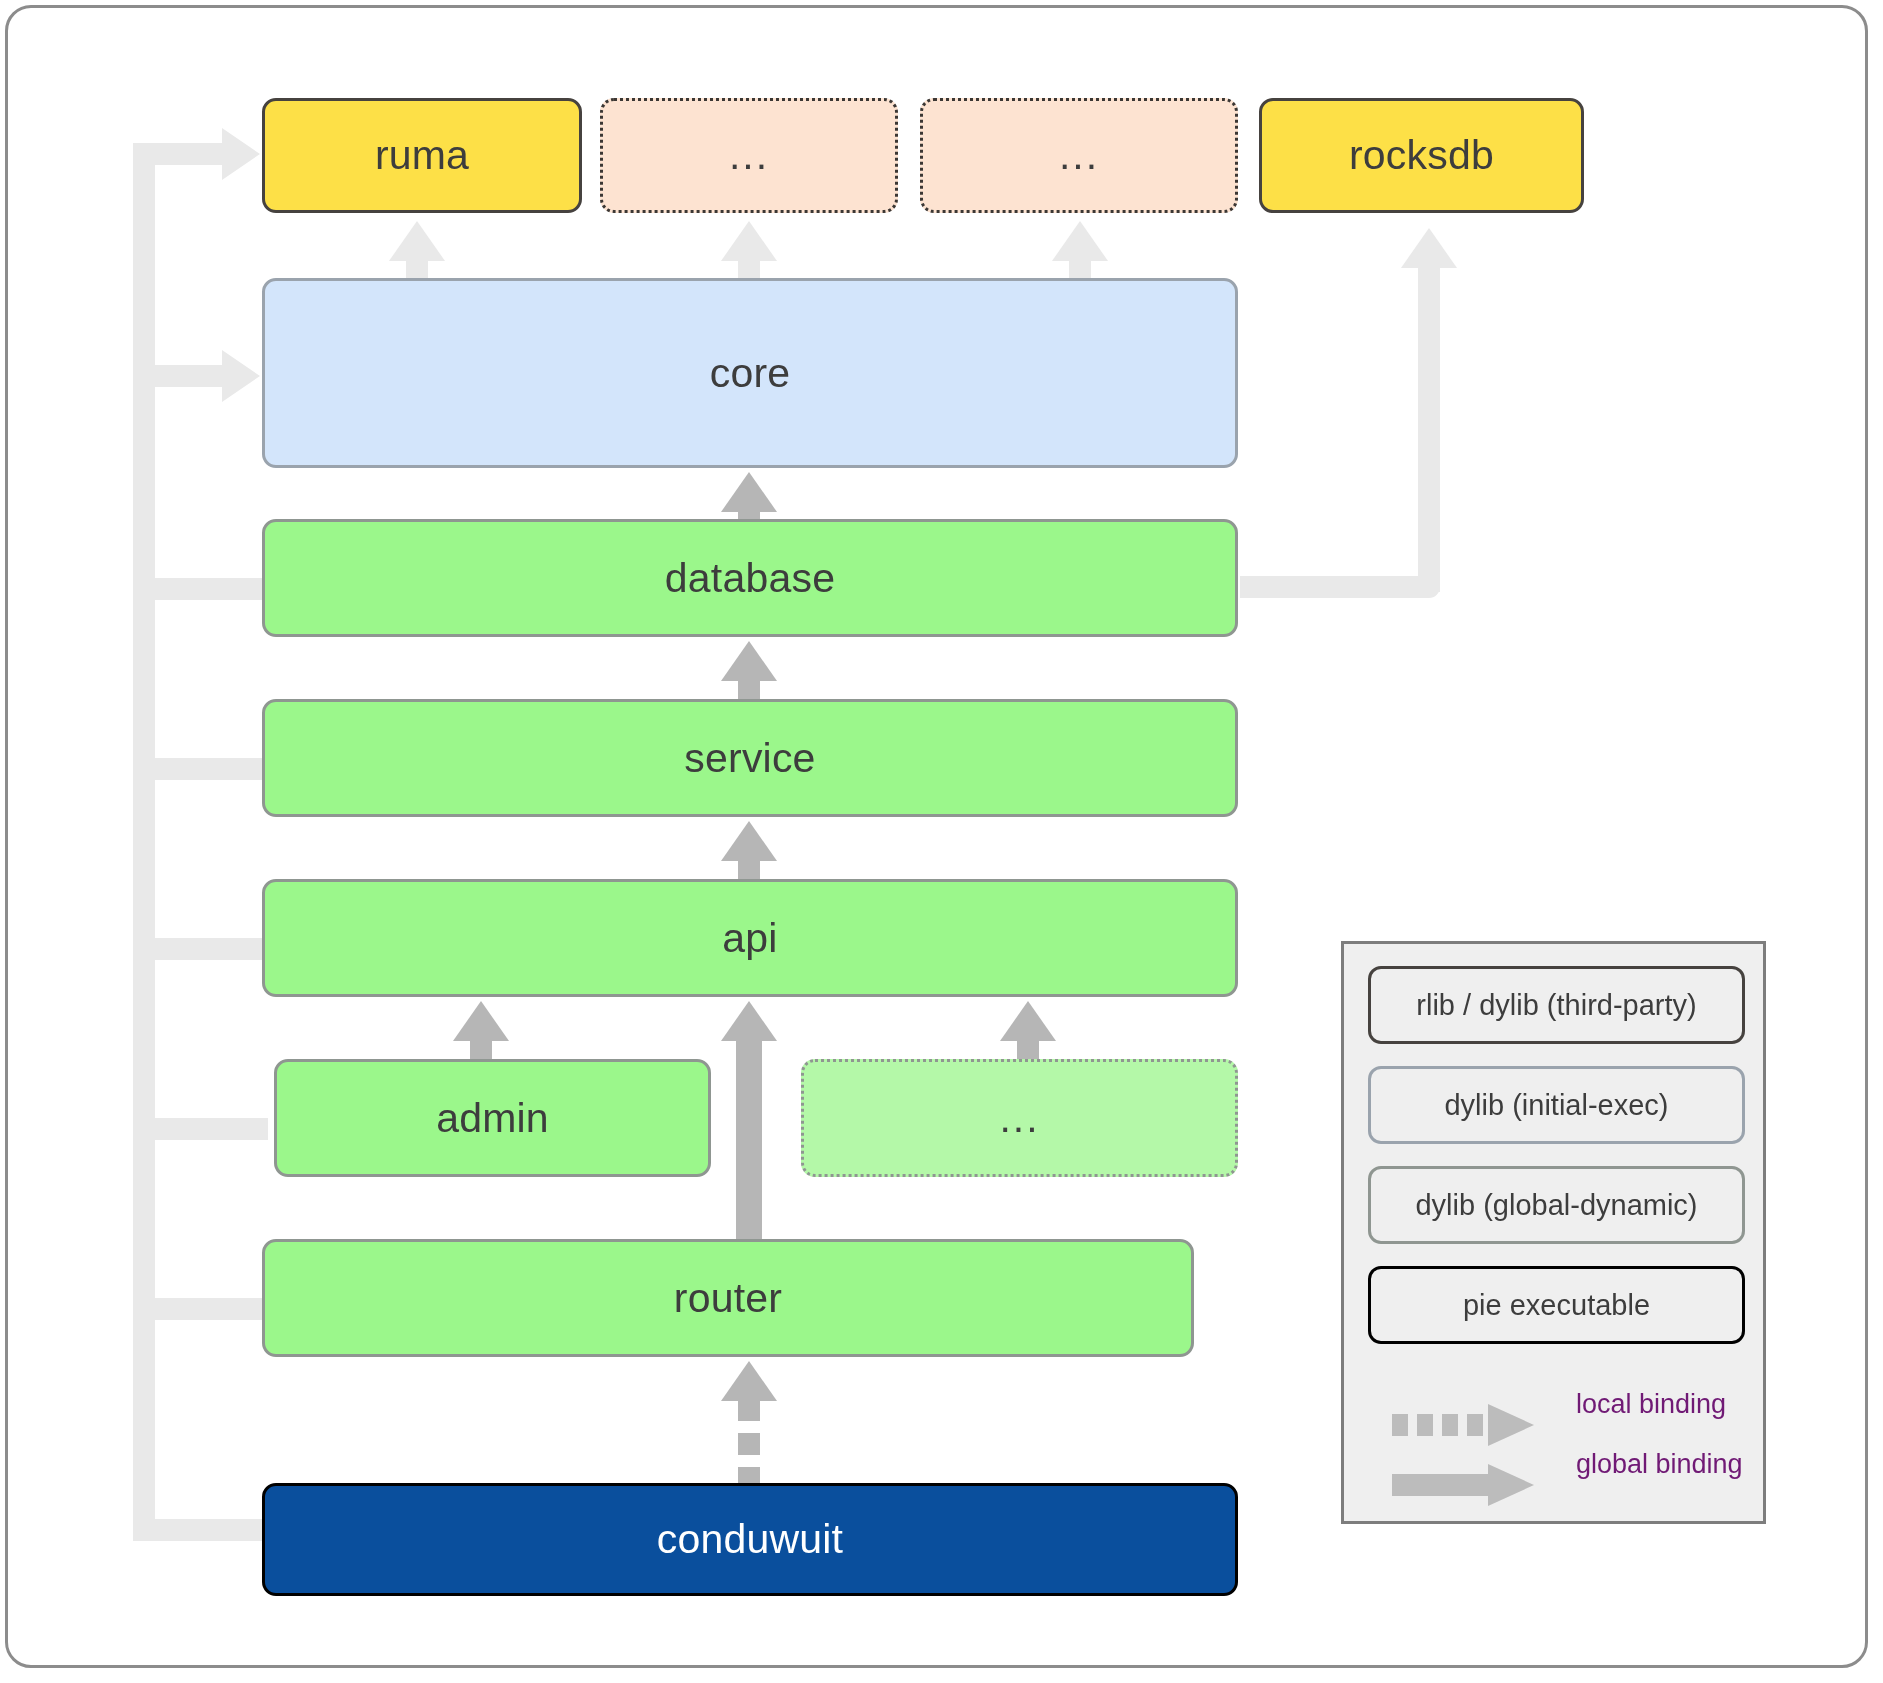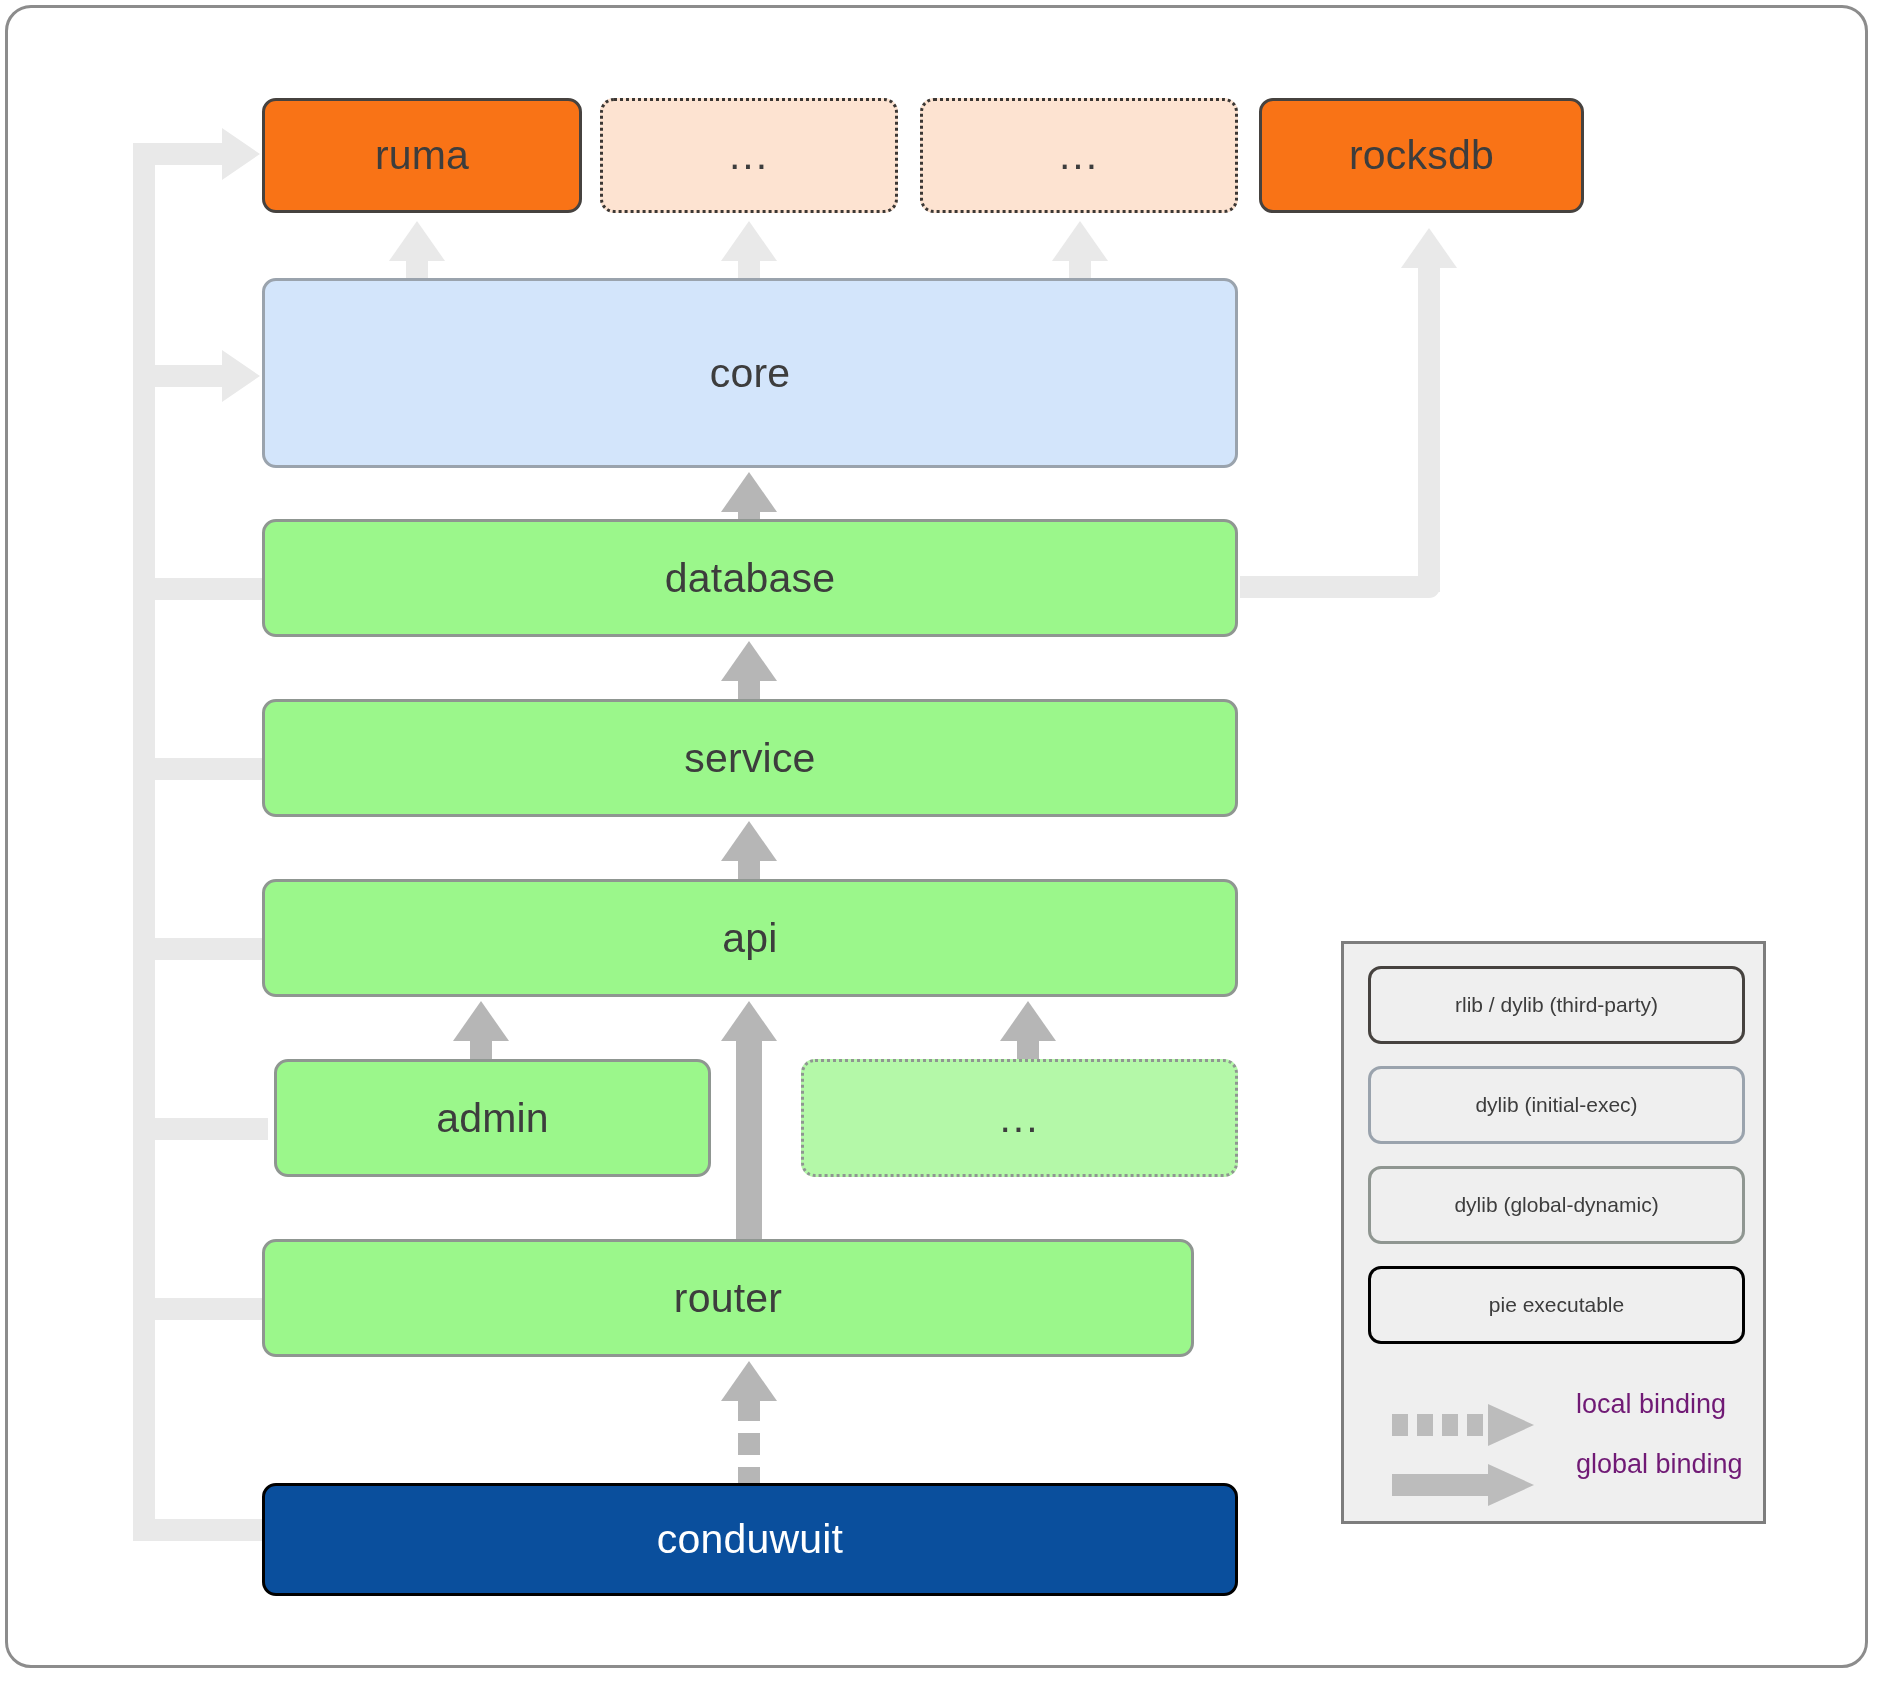--- a/index.html
+++ b/index.html
@@ -31,21 +31,21 @@
     box-sizing: border-box;
     display: flex;
     align-items: center;
     justify-content: center;
     border-radius: 14px;
     font-size: 41px;
     color: #3d3d3d;
     letter-spacing: .2px;
     z-index: 6;
   }
-  .node.third  { background: #f97316; border: 3px solid #46423f; }
+  .node.third  { background: #fde047; border: 3px solid #46423f; }
   .node.third-dotted { background: #fde3d1; border: 3px dotted #3b3734; }
   .node.iexec  { background: #d3e5fb; border: 3px solid #9aa3ad; }
   .node.gdyn   { background: #9bf78b; border: 3px solid #8f9691; }
   .node.gdyn-dotted { background: #b4f8a8; border: 3px dotted #8f9691; }
   .node.pie    { background: #0a4f9d; border: 3px solid #000000; color: #ffffff; }
   .node .dots  { font-size: 41px; letter-spacing: 2px; line-height: .6; }
 
   
   .varrow { position: absolute; z-index: 4; }
   .varrow .shaft {
@@ -87,21 +87,21 @@
     background: #efefef;
     border: 3px solid #7d7d7d;
     z-index: 8;
   }
   .lg-box {
     position: absolute;
     left: 24px; width: 377px; height: 78px;
     box-sizing: border-box;
     display: flex; align-items: center; justify-content: center;
     border-radius: 13px;
-    font-size: 21px; color: #3d3d3d;
+    font-size: 29px; color: #3d3d3d;
   }
   .lg-row { position: absolute; left: 0; width: 100%; height: 60px; }
   .lg-label {
     position: absolute; left: 232px; top: 50%;
     transform: translateY(-50%);
     font-size: 27px; color: #701a75; white-space: nowrap;
   }
   .lg-arrow { position: absolute; left: 48px; top: 50%; transform: translateY(-50%); }
   .lg-arrow .bar { position: absolute; left:0; top: 10px; height: 22px; width: 100px; }
   .lg-arrow .tip {

